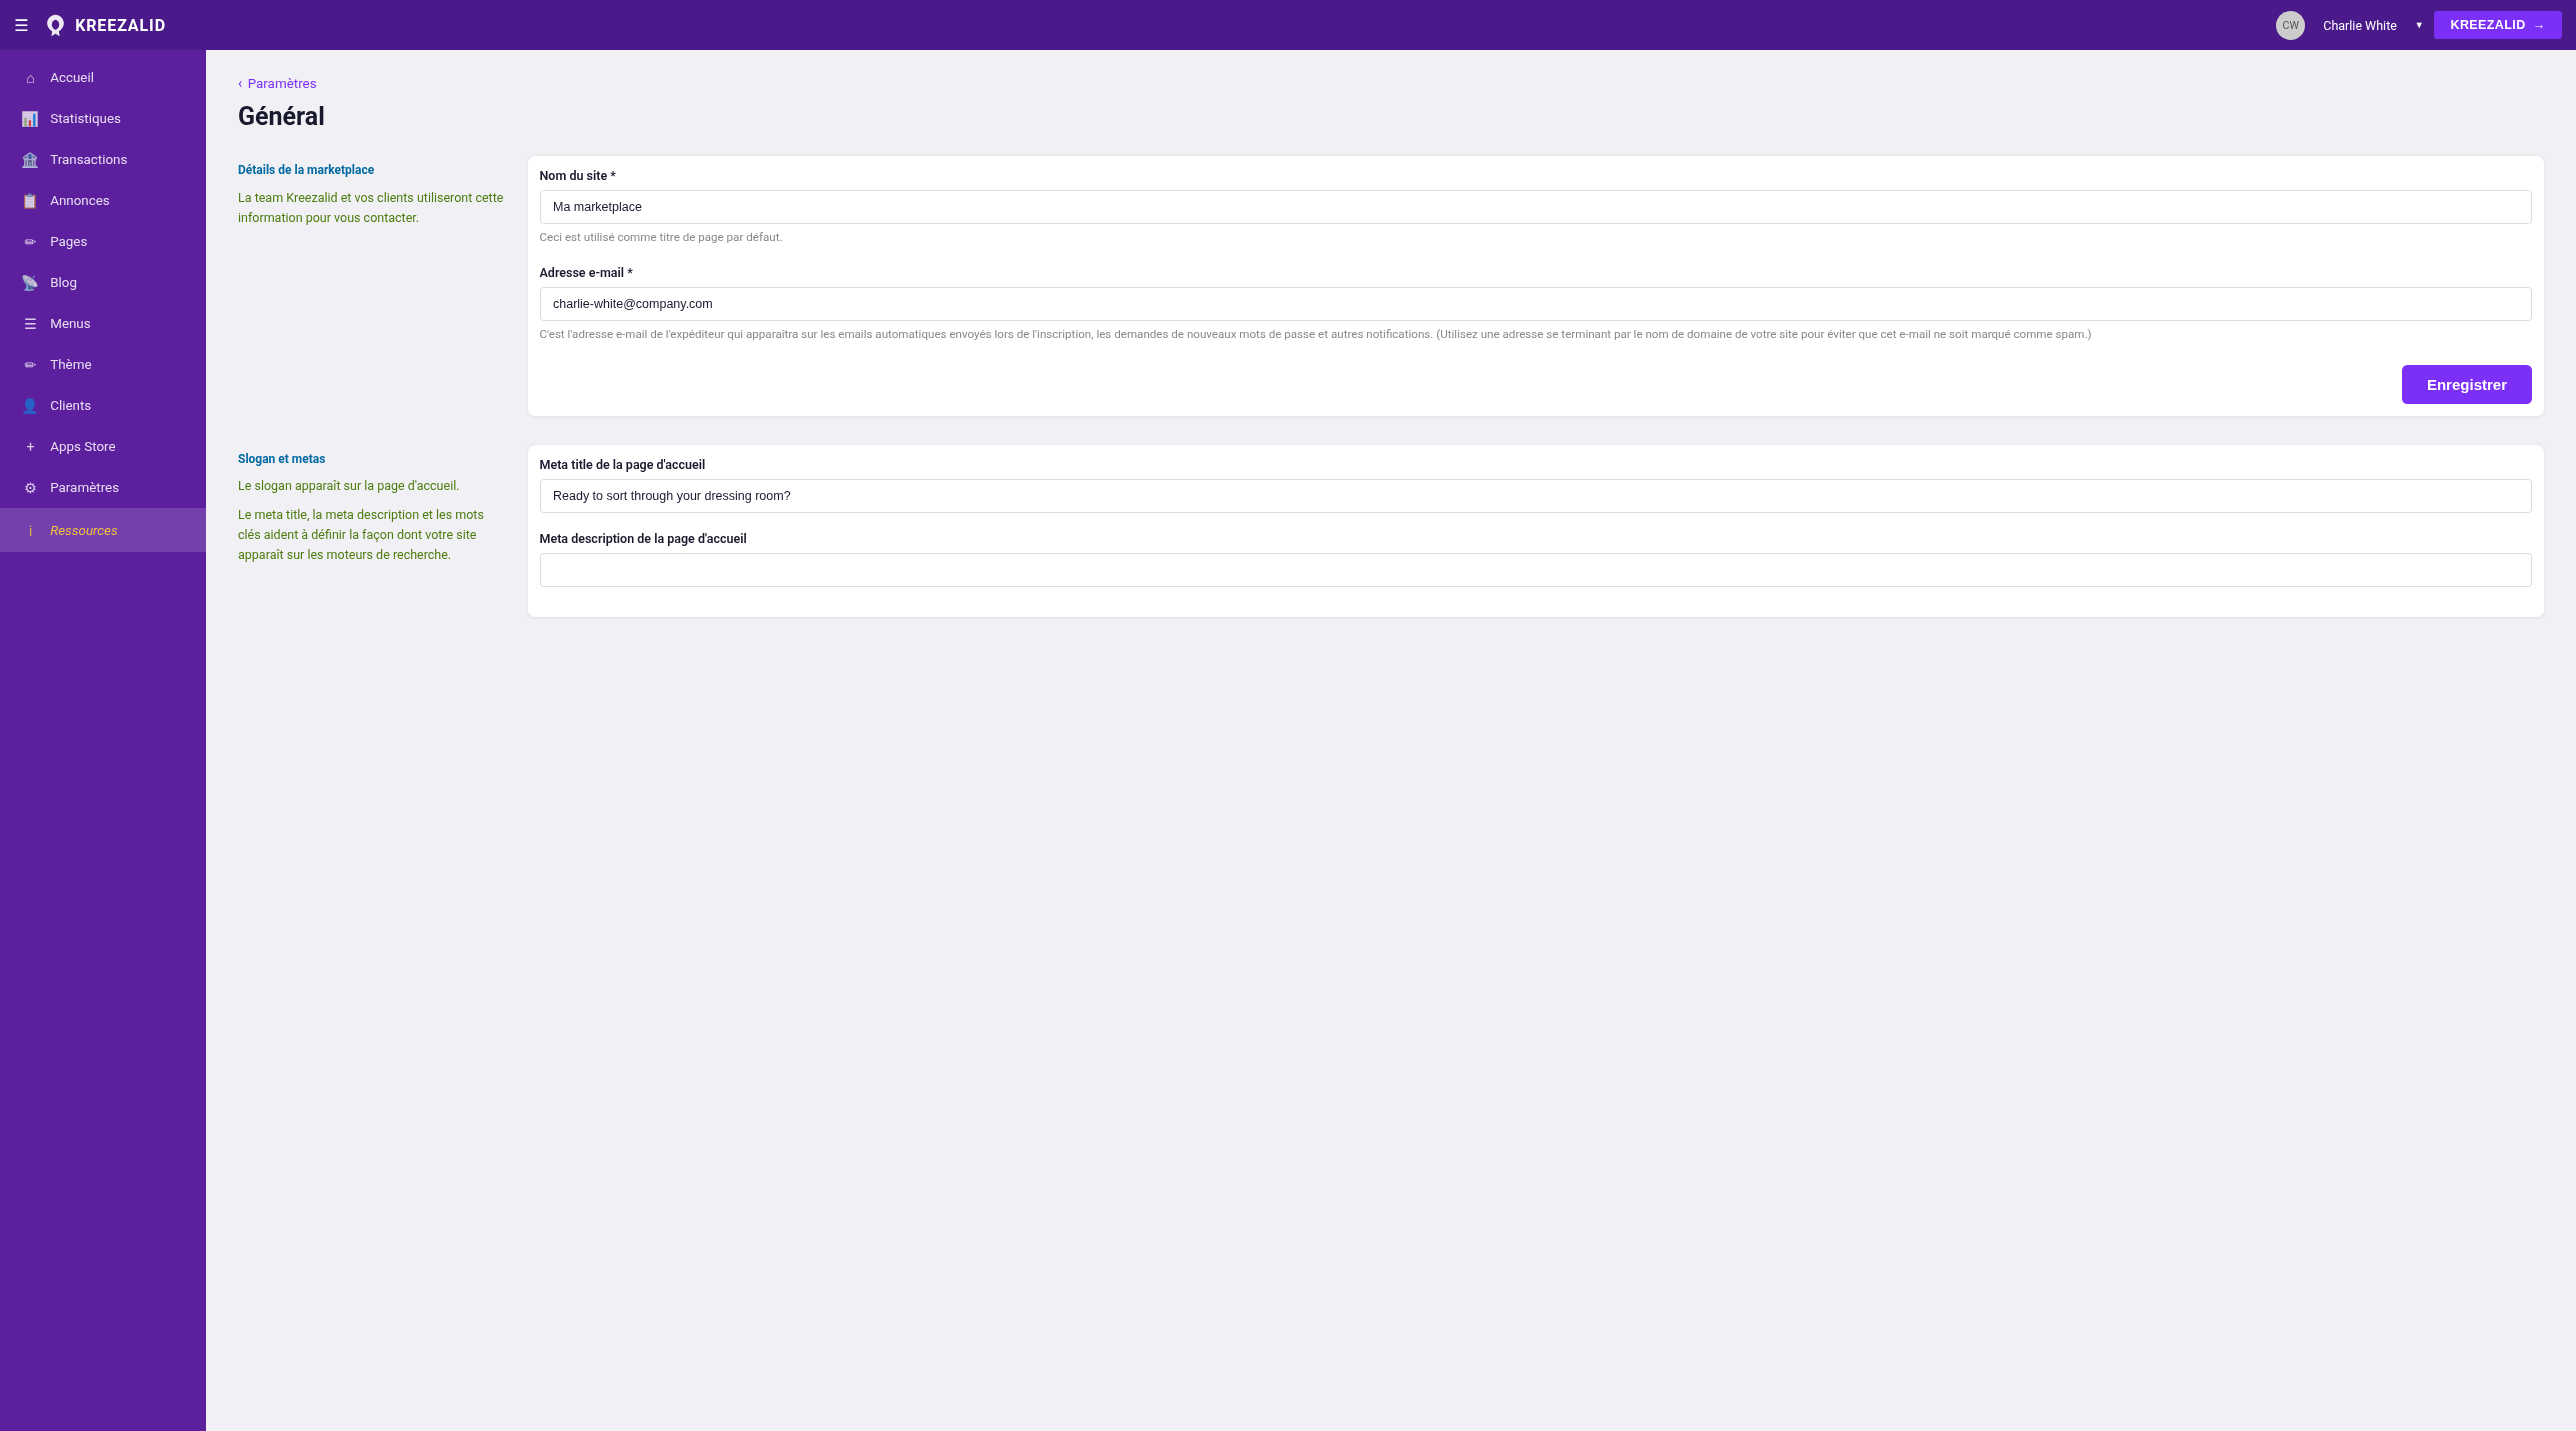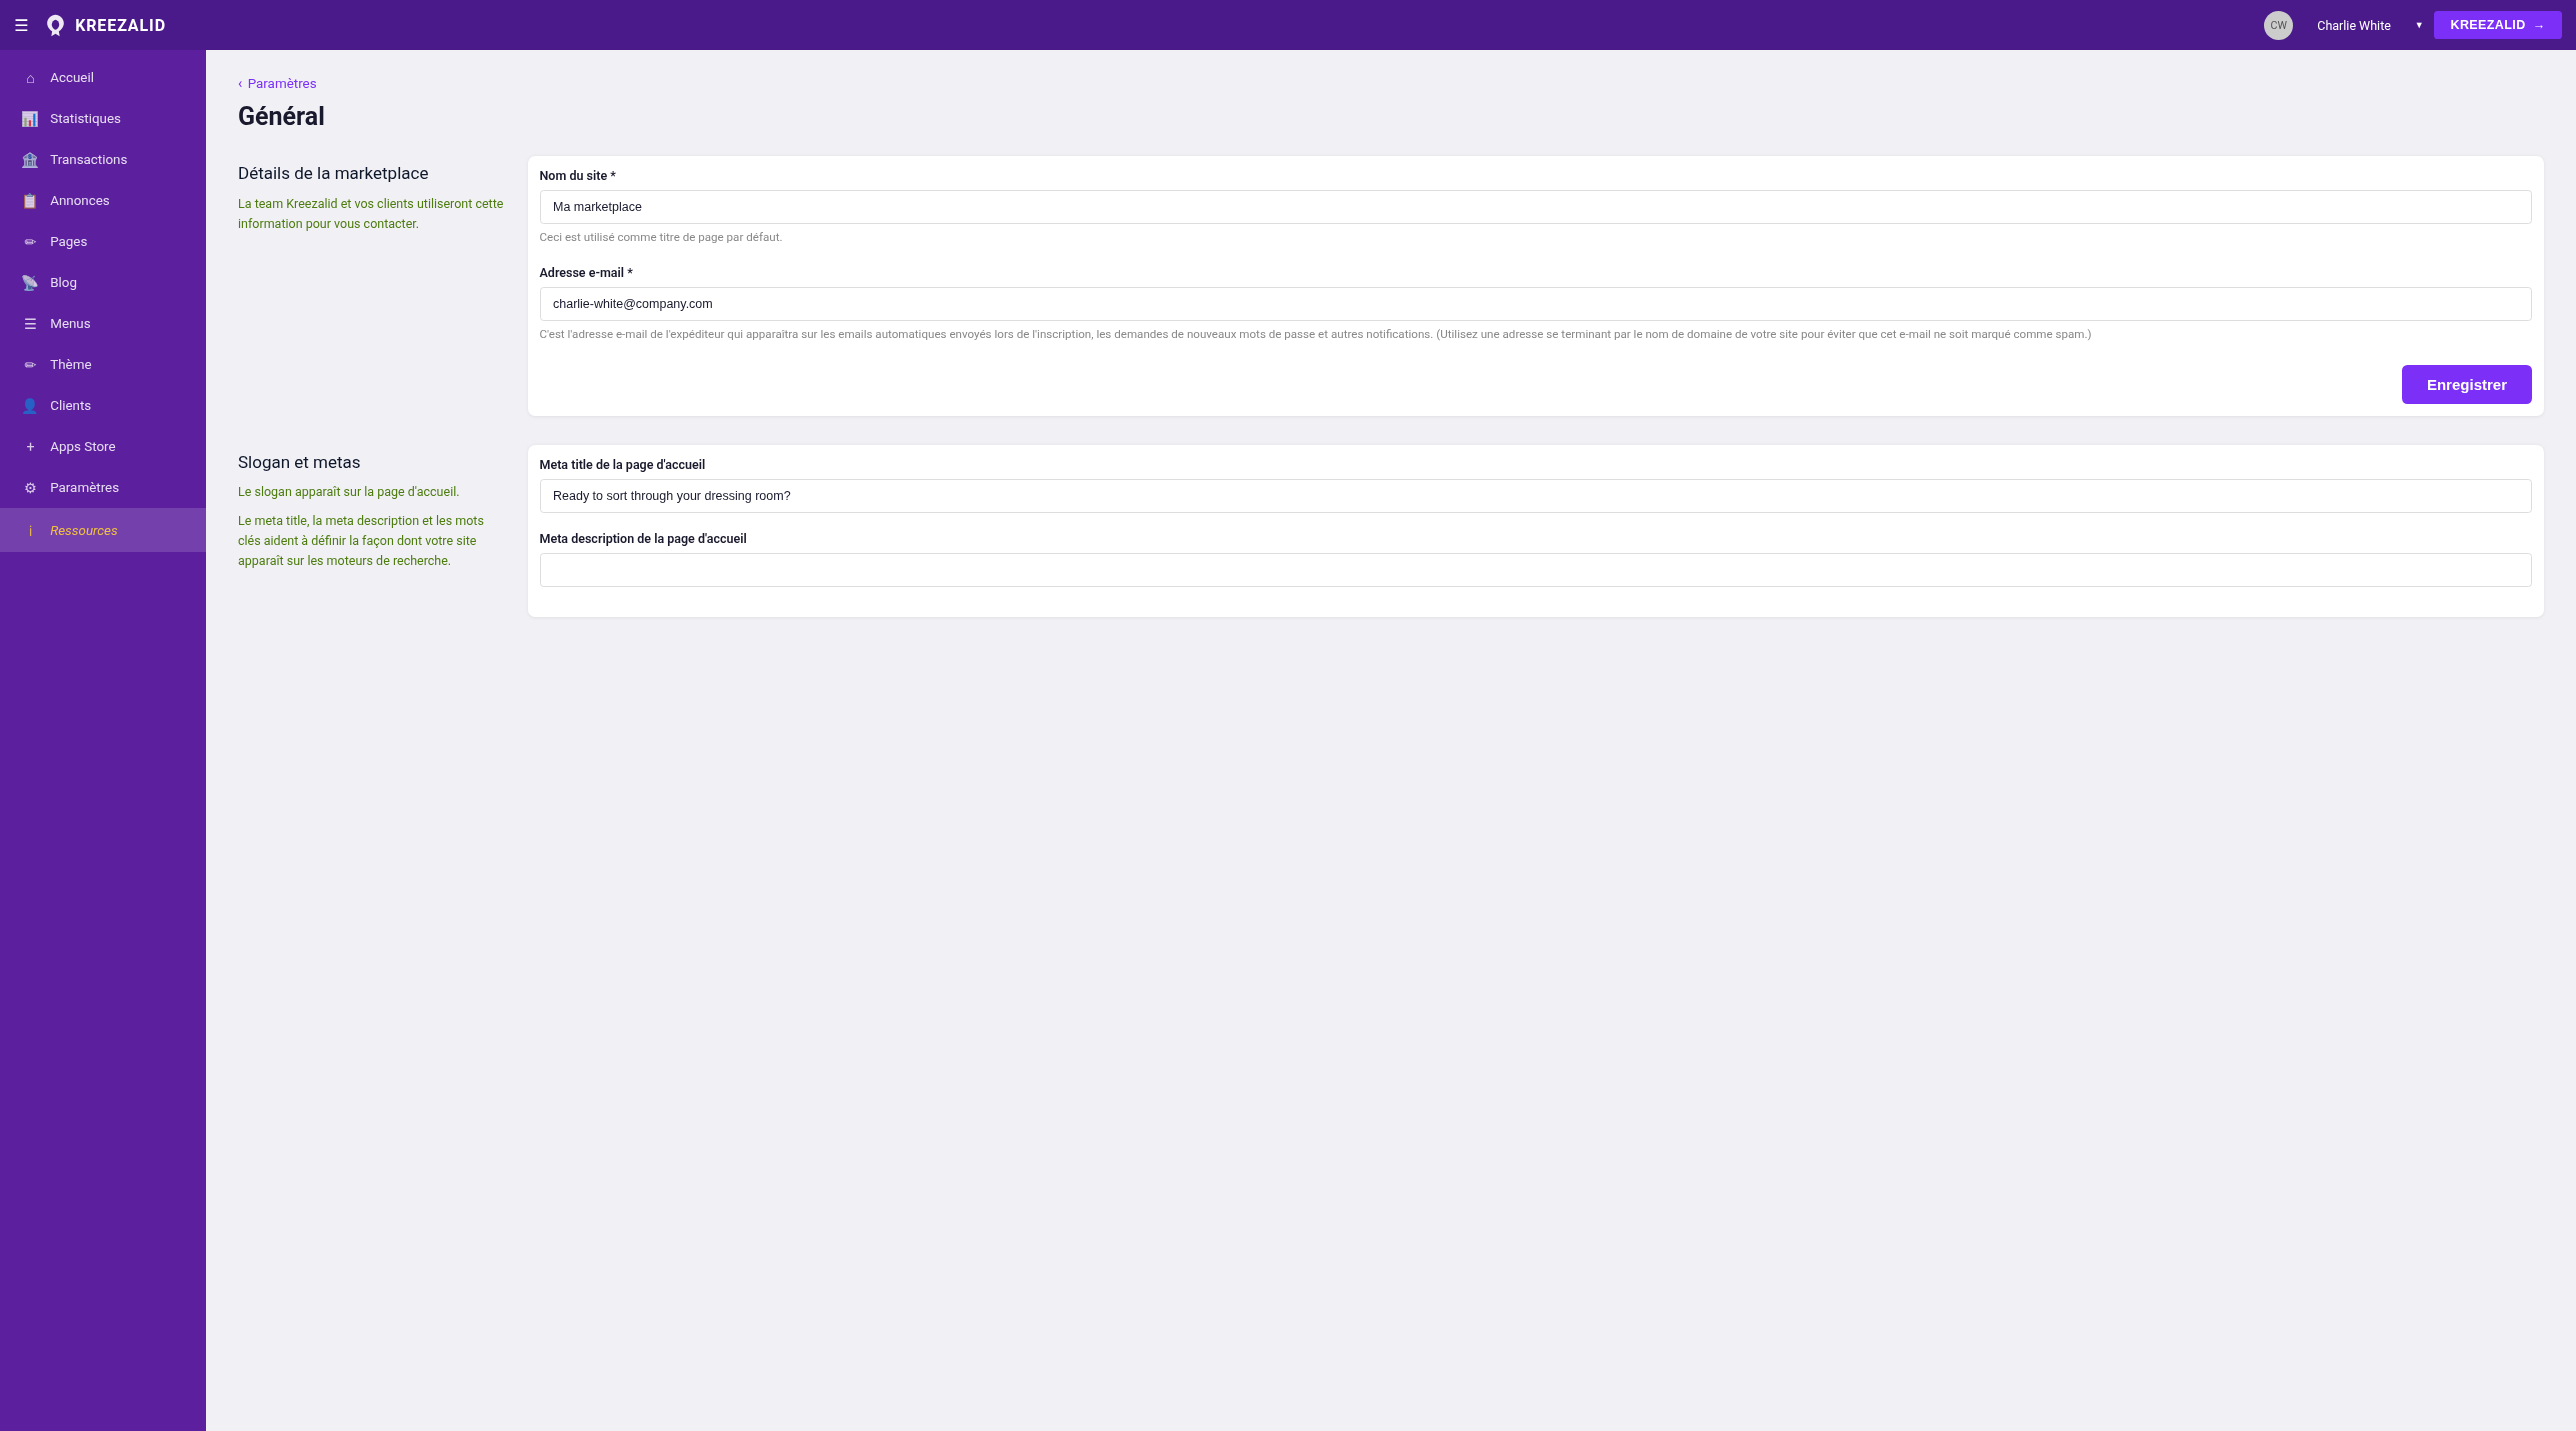--- a/index.html
+++ b/index.html
@@ -14,21 +14,21 @@
       justify-content: space-between;
       padding: 0 14.3px;
       flex-shrink: 0;
       z-index: 100;
     }
     .topbar-left { display: flex; align-items: center; gap: 14.3px; }
     .topbar-menu-icon { color: white; cursor: pointer; font-size: 16px; }
     .topbar-logo { display: flex; align-items: center; gap: 7.2px; color: white; font-weight: 700; font-size: 16px; letter-spacing: 0.9px; }
     .topbar-logo svg { width: 25px; height: 25px; }
     .topbar-right { display: flex; align-items: center; gap: 10.7px; }
-    .topbar-user { display: flex; align-items: center; gap: 24px; color: white; font-size: 12.5px; cursor: pointer; }
+    .topbar-user { display: flex; align-items: center; gap: 18px; color: white; font-size: 12.5px; cursor: pointer; }
     .topbar-avatar { width: 29px; height: 29px; border-radius: 50%; background: #ccc; display: flex; align-items: center; justify-content: center; font-size: 10.7px; color: #555; }
     .topbar-caret { color: white; font-size: 9px; }
     .topbar-site-btn {
       background: #7b2ff7;
       color: white;
       border: none;
       padding: 7.2px 16px;
       font-size: 12.5px;
       font-weight: 600;
       border-radius: 3.6px;
@@ -95,23 +95,23 @@
     .section {
       display: flex;
       gap: 21.5px;
       margin-bottom: 29px;
     }
     .section-desc {
       flex: 0 0 268px;
       padding-top: 7.2px;
     }
     .section-desc h2 {
-      font-size: 17px;
-      font-weight: 400;
-      color: #0f172a;
+      font-size: 12px;
+      font-weight: 700;
+      color: #0369a1;
       margin-bottom: 10.7px;
     }
     .section-desc p {
       font-size: 12.5px;
       color: #4d7c0f;
       line-height: 1.6;
     }
     .section-form {
       flex: 1;
       background: white;

